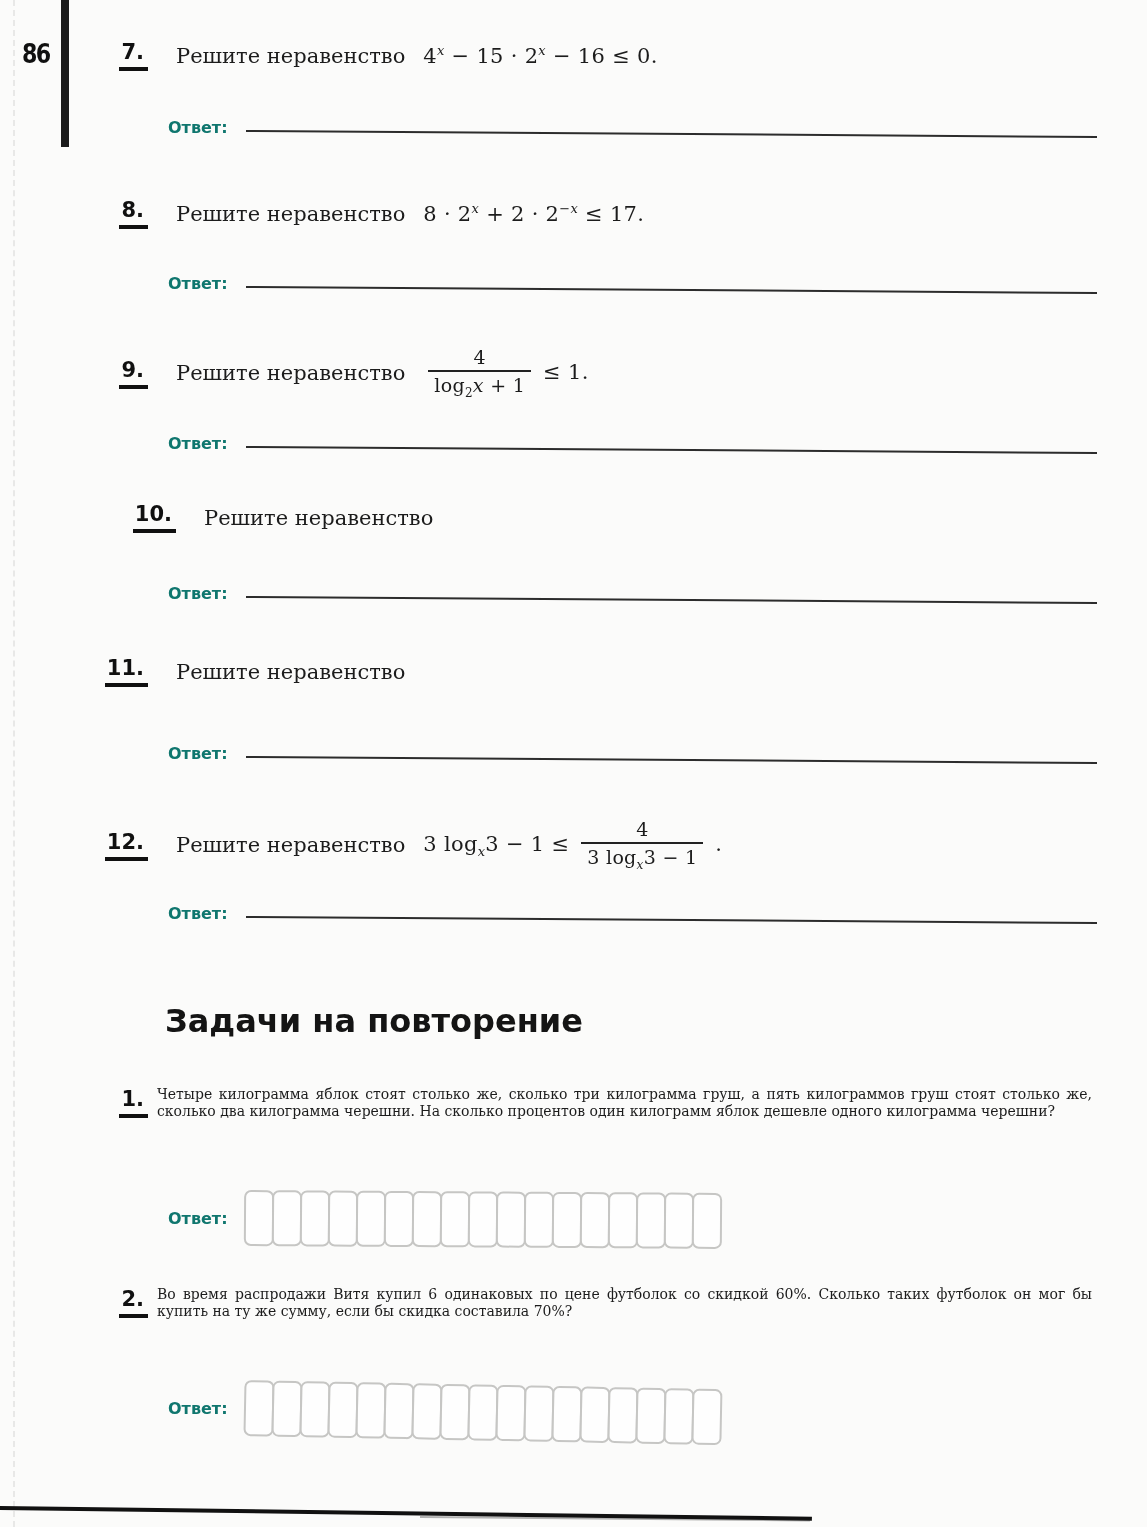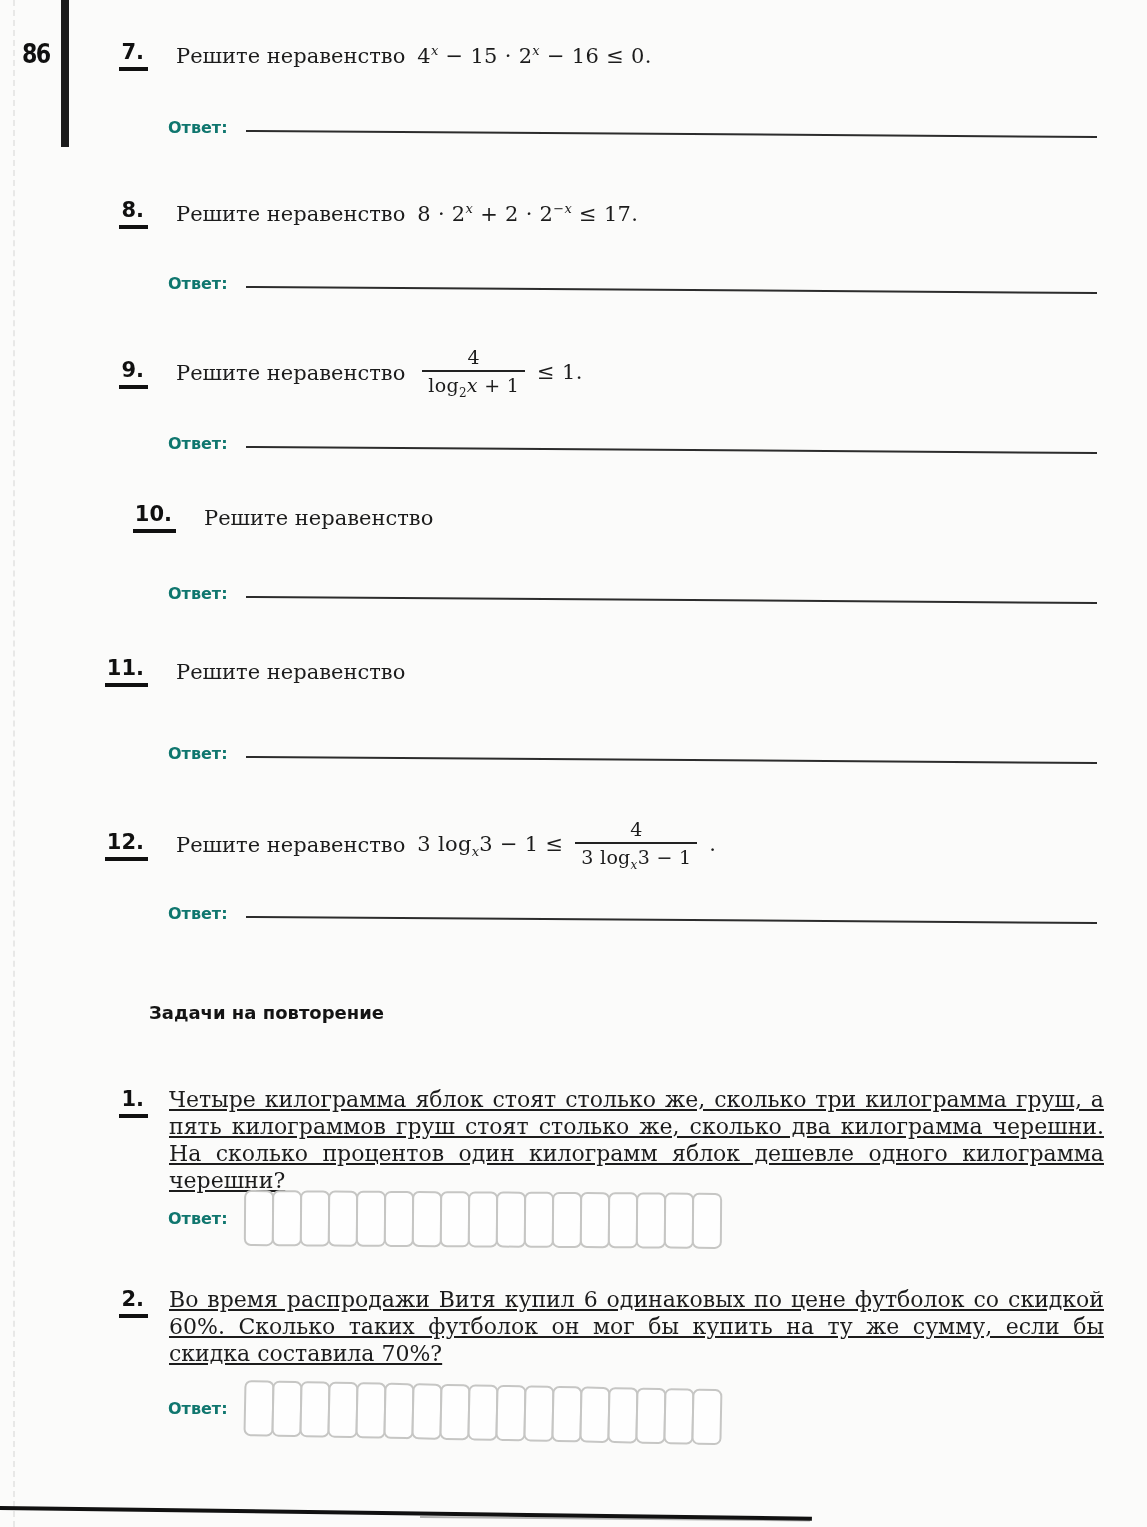--- a/index.html
+++ b/index.html
@@ -35,21 +35,21 @@
   .num-col { width: 148px; flex: 0 0 148px; text-align: right; align-self: center; }
   .prob-num {
     display: inline-block;
     font-family: "DejaVu Sans", "Liberation Sans", sans-serif;
     font-weight: 700; font-size: 21px; color: #101010;
     border-bottom: 4px solid #101010;
     padding: 0 4px 3px 2px;
   }
   .stmt { margin-left: 28px; display: flex; align-items: center; font-size: 21px; }
   .prompt { white-space: nowrap; }
-  .formula { margin-left: 12px; white-space: nowrap; letter-spacing: 0.3px; }
+  .formula { margin-left: 18px; white-space: nowrap; letter-spacing: 0.3px; }
 
   .formula .sup { font-size: 13px; vertical-align: super; line-height: 0; }
   .formula .sub { font-size: 13px; vertical-align: sub; line-height: 0; }
   .formula .var { font-style: italic; }
   .frac {
     display: inline-block; vertical-align: middle; text-align: center;
     font-size: 19px; line-height: 1.18; margin: 0 5px; position: relative; top: -2px;
   }
   .frac .num { display: block; padding: 0 6px 2px; border-bottom: 2px solid #222; }
   .frac .den { display: block; padding: 2px 6px 0; }
@@ -62,28 +62,28 @@
     font-weight: 700; font-size: 16px; color: #0f766e; white-space: nowrap;
   }
   .answer-line {
     flex: 1; height: 0; border-bottom: 2px solid #2c2c2c;
     margin-left: 18px; margin-bottom: 5px;
     transform: rotate(0.4deg); transform-origin: left bottom;
   }
 
   
   .review-heading {
-    position: absolute; left: 149px; top: 1002px;
-    font-family: "DejaVu Sans", "Liberation Sans", sans-serif;
-    font-weight: 700; font-size: 18px; color: #141414;
+    position: absolute; left: 165px; top: 1002px;
+    font-family: "DejaVu Sans", "Liberation Sans", sans-serif;
+    font-weight: 700; font-size: 32px; color: #141414;
   }
   .task-row { position: absolute; left: 0; display: flex; align-items: flex-start; }
   .task-text {
-    margin-left: 21px; width: 935px;
-    font-size: 22px; line-height: 1.23; text-align: justify; text-decoration: underline;
+    margin-left: 9px; width: 935px;
+    font-size: 14px; line-height: 1.23; text-align: justify;
   }
   .task-row .num-col { align-self: flex-start; margin-top: 1px; }
 
   
   .cells-row { position: absolute; left: 168px; display: flex; align-items: center; }
   .cells-strip { display: flex; margin-left: 16px; transform-origin: left center; }
   .strip-1 { transform: rotate(0.35deg); }
   .strip-2 { transform: rotate(1.1deg); }
   .cell {
     width: 26px; height: 52px; flex: 0 0 auto;

